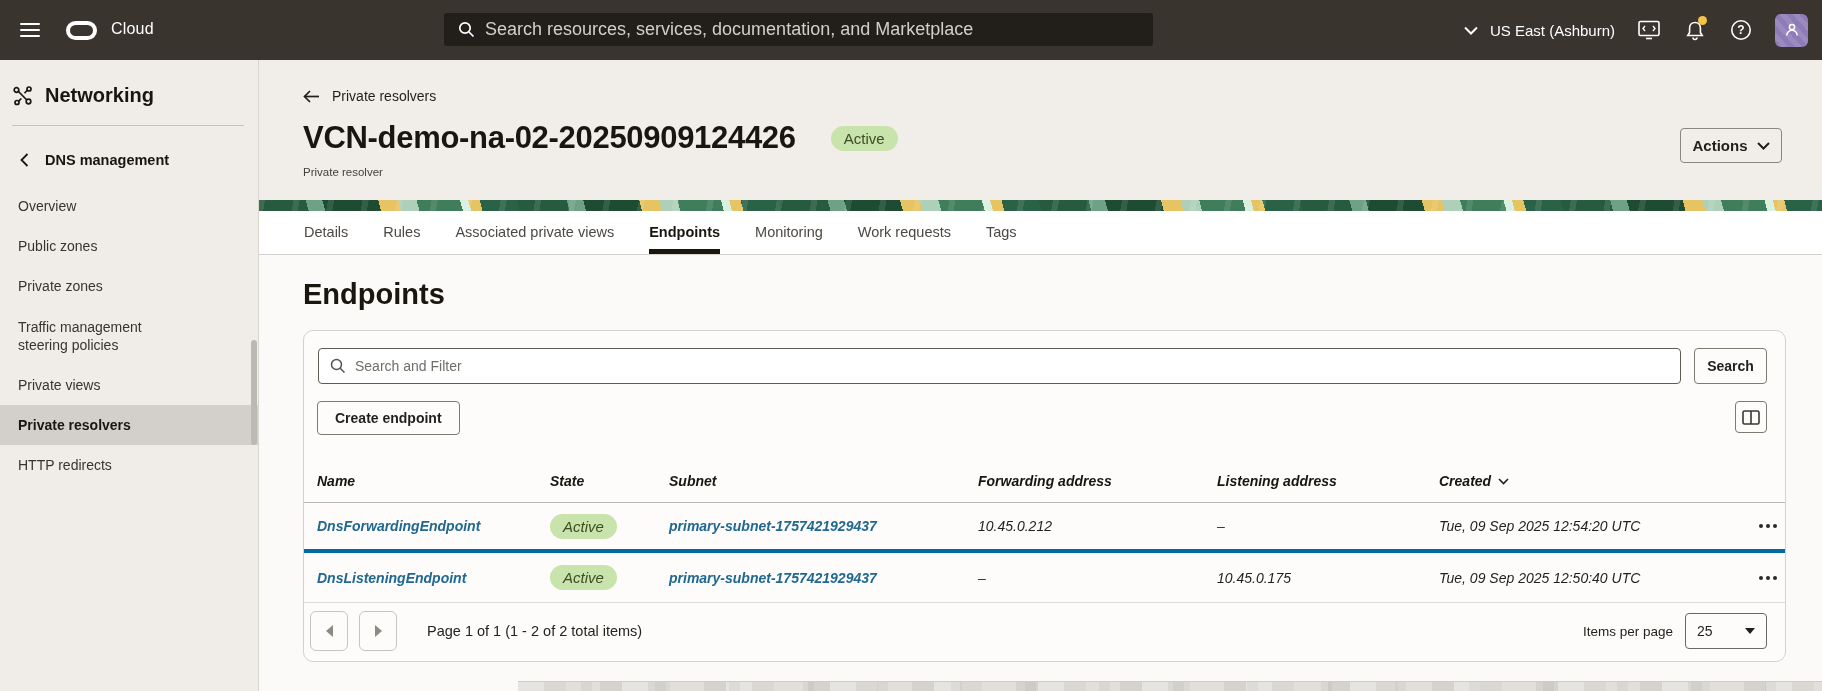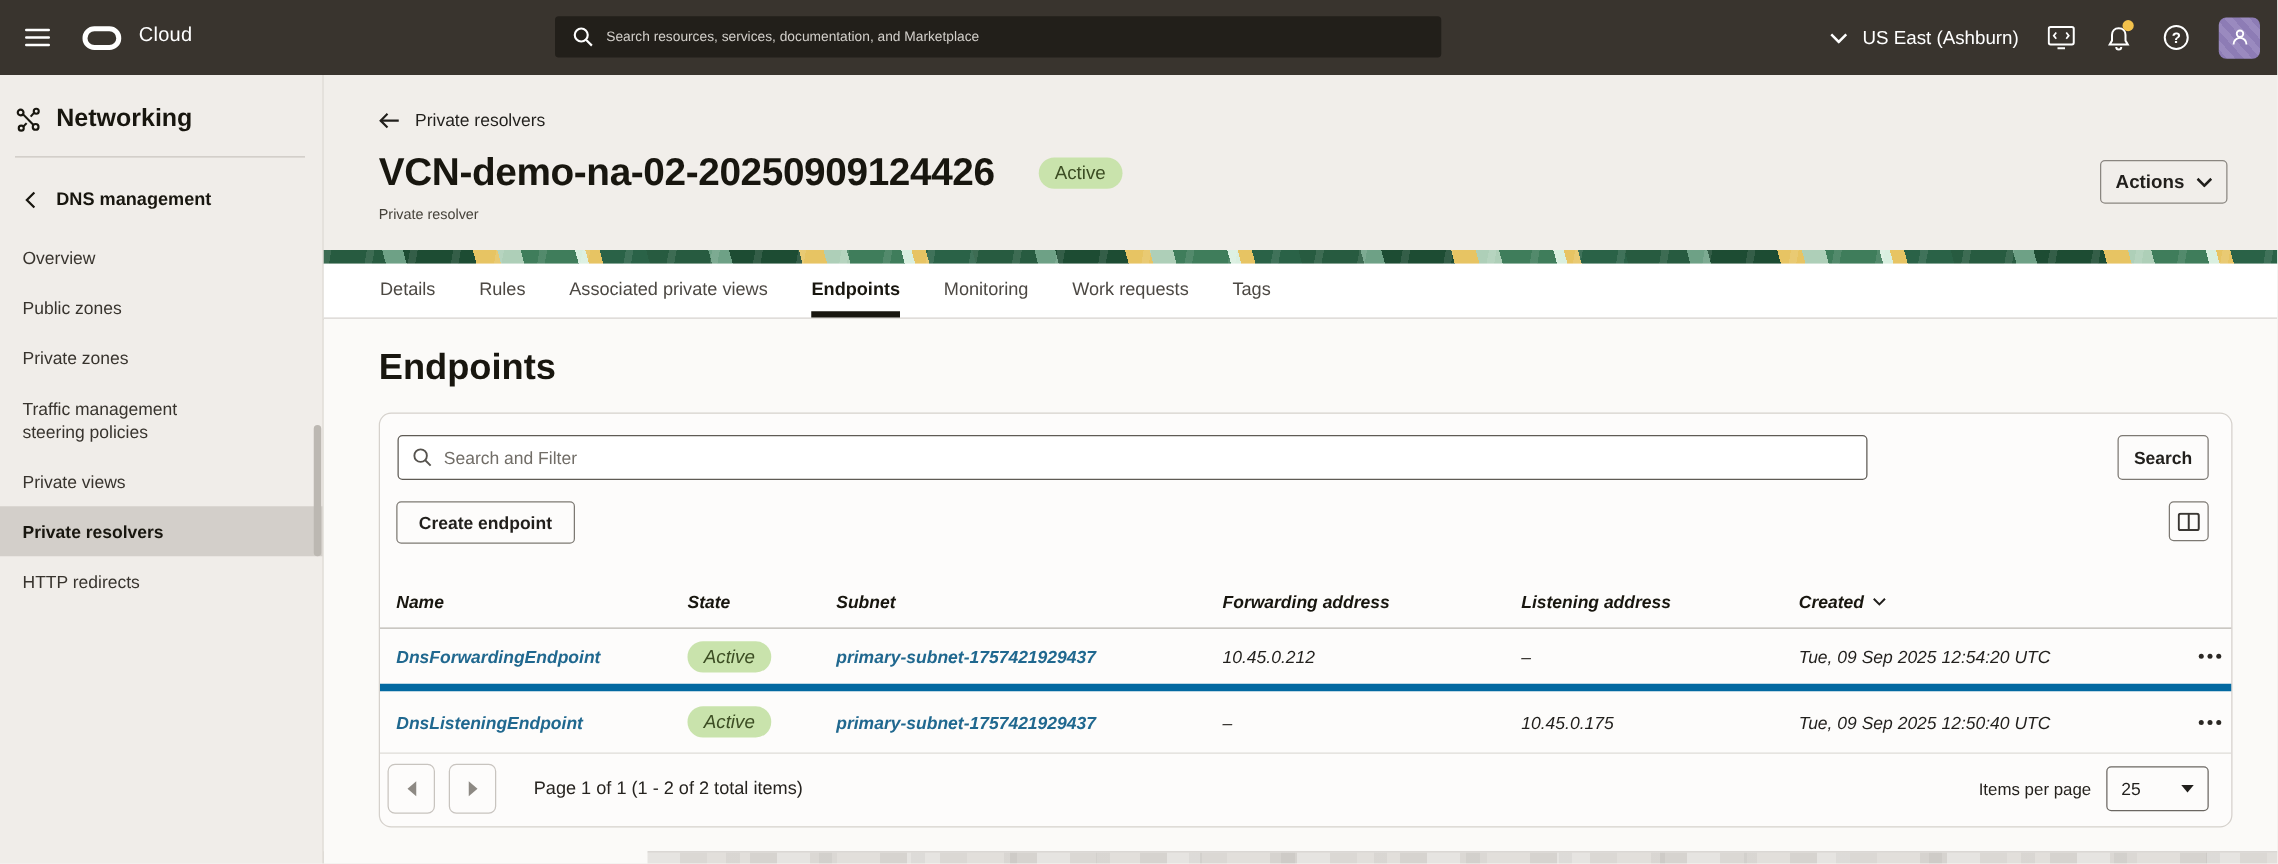--- a/index.html
+++ b/index.html
@@ -7,21 +7,21 @@
   .screen { position:relative; width:1822px; height:691px; overflow:hidden; background:#fbfaf8; color:#211f1c; }
 
   
   .topbar { position:absolute; left:0; top:0; width:1822px; height:60px; background:#39342e; display:flex; align-items:center; }
   .hamburger { position:absolute; left:20px; top:23px; width:20px; height:14px; display:flex; flex-direction:column; justify-content:space-between; cursor:pointer; }
   .hamburger span { display:block; height:2.4px; background:#fff; border-radius:1px; }
   .oracle-logo { position:absolute; left:66px; top:21px; width:31px; height:19px; border:4.5px solid #fff; border-radius:10px; }
   .brand { position:absolute; left:111px; top:20px; font-size:16px; color:#fff; letter-spacing:.2px; }
   .tb-search { position:absolute; left:444px; top:13px; width:709px; height:33px; background:#221f1a; border-radius:3px; display:flex; align-items:center; }
   .tb-search svg { margin:0 10px 0 14px; }
-  .tb-search input { flex:1; background:transparent; border:none; outline:none; color:#e7e4e0; font-size:11px; font-family:inherit; }
+  .tb-search input { flex:1; background:transparent; border:none; outline:none; color:#e7e4e0; font-size:18px; font-family:inherit; }
   .tb-search input::placeholder { color:#d2cfca; }
   .tb-right { position:absolute; right:14px; top:0; height:60px; display:flex; align-items:center; gap:22px; color:#fff; }
   .region { display:flex; align-items:center; gap:12px; font-size:15px; cursor:pointer; }
   .tb-icon { width:24px; height:24px; display:flex; align-items:center; justify-content:center; position:relative; cursor:pointer; }
   .bell-badge { position:absolute; right:0; top:-2px; width:9px; height:9px; border-radius:50%; background:#f3c24c; }
   .avatar { width:33px; height:33px; border-radius:6px; background:repeating-linear-gradient(48deg,#8d7cb5 0 5px,#9a8abf 5px 10px); display:flex; align-items:center; justify-content:center; cursor:pointer; }
 
   
   .sidebar { position:absolute; left:0; top:60px; width:259px; height:631px; background:#f0ede9; border-right:1px solid #d9d5d0; }
   .side-head { display:flex; align-items:center; gap:11px; padding:24px 0 0 12px; }
@@ -52,34 +52,34 @@
 
   .tabbar { position:absolute; left:0; top:151px; width:100%; height:44px; background:#fff; border-bottom:1px solid #d6d2ce; display:flex; align-items:stretch; gap:35px; padding-left:45px; }
   .tab { display:flex; align-items:center; font-size:14.5px; color:#4c4843; cursor:pointer; border-bottom:5px solid transparent; padding-top:4px; }
   .tab.active { color:#18160f; font-weight:700; border-bottom-color:#18160f; }
 
   .content { position:absolute; left:0; top:196px; width:100%; height:425px; background:#fbfaf8; }
   .section-title { position:absolute; left:44px; top:218px; font-size:29px; font-weight:800; color:#18160f; }
 
   .panel { position:absolute; left:44px; top:270px; width:1483px; height:332px; background:#fdfcfb; border:1px solid #d5d1cc; border-radius:10px; }
   .filter-row { position:absolute; left:14px; top:17px; right:18px; height:36px; }
-  .filter-input-wrap { position:absolute; left:0; top:0; width:1176px; height:36px; }
+  .filter-input-wrap { position:absolute; left:0; top:0; width:1363px; height:36px; }
   .filter-input-wrap svg { position:absolute; left:12px; top:10px; }
   .filter-input-wrap input { width:100%; height:36px; border:1px solid #5f5b55; border-radius:4px; background:#fff; padding:0 12px 0 36px; font-size:14px; font-family:inherit; color:#211f1c; outline:none; }
   .filter-input-wrap input::placeholder { color:#716d67; }
   .search-btn { position:absolute; right:0; top:0; width:73px; height:36px; border:1px solid #7d7973; border-radius:4px; background:transparent; font-size:14px; font-weight:600; color:#211f1c; cursor:pointer; font-family:inherit; }
   .create-row { position:absolute; left:13px; top:70px; right:18px; height:34px; }
   .create-btn { height:34px; padding:0 17px; border:1px solid #7d7973; border-radius:4px; background:transparent; font-size:14px; font-weight:600; color:#211f1c; cursor:pointer; font-family:inherit; }
   .colsettings-btn { position:absolute; right:0; top:0; width:32px; height:32px; border:1px solid #7d7973; border-radius:4px; background:transparent; display:flex; align-items:center; justify-content:center; cursor:pointer; }
 
   .table { position:absolute; left:0; top:120px; right:0;font-style:italic; }
   .tr { display:grid; grid-template-columns:233px 119px 309px 239px 222px 312px 1fr; padding-left:13px; align-items:center; }
   .tr.head { height:52px; align-items:end; padding-bottom:13px; border-bottom:1px solid #b9b5b0; font-weight:700; font-size:14px; color:#18160f; }
   .th-created { display:flex; align-items:center; gap:7px; cursor:pointer; }
-  .tr.row { height:50px; border-bottom:6px solid #0369a1; font-size:14px; color:#211f1c; }
+  .tr.row { height:50px; border-bottom:4px solid #0369a1; font-size:14px; color:#211f1c; }
   .tr.row:last-of-type { border-bottom:1px solid #dedbd7; }
   a.cell-link { color:#20688f; font-weight:600; text-decoration:none; cursor:pointer; }
   .dash { color:#3c3935; }
   .kebab-cell { display:flex; justify-content:center; }
   .kebab { width:28px; height:22px; display:flex; align-items:center; justify-content:center; gap:3px; cursor:pointer; }
   .kebab i { width:4px; height:4px; border-radius:50%; background:#2b2824; }
 
   .pagination { position:absolute; left:0; right:0; bottom:0; height:60px; display:flex; align-items:center; padding:0 18px 0 6px; }
   .page-btn { width:38px; height:40px; border:1px solid #c8c4bf; border-radius:6px; background:#fdfcfb; display:flex; align-items:center; justify-content:center; cursor:pointer; }
   .page-btn + .page-btn { margin-left:11px; }

